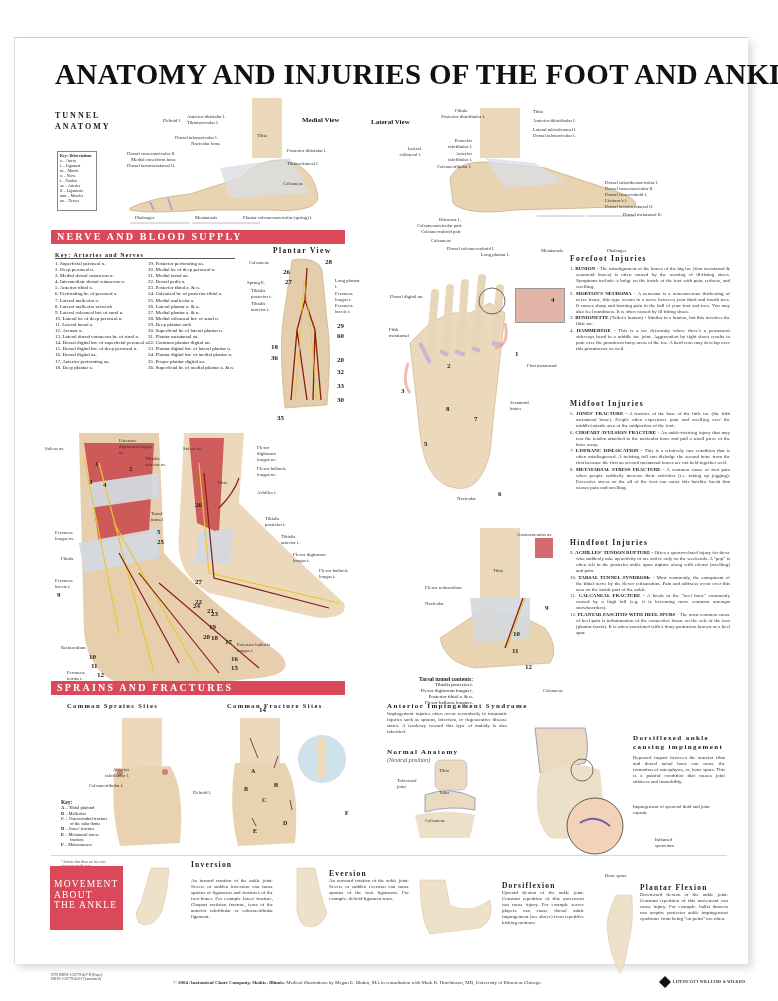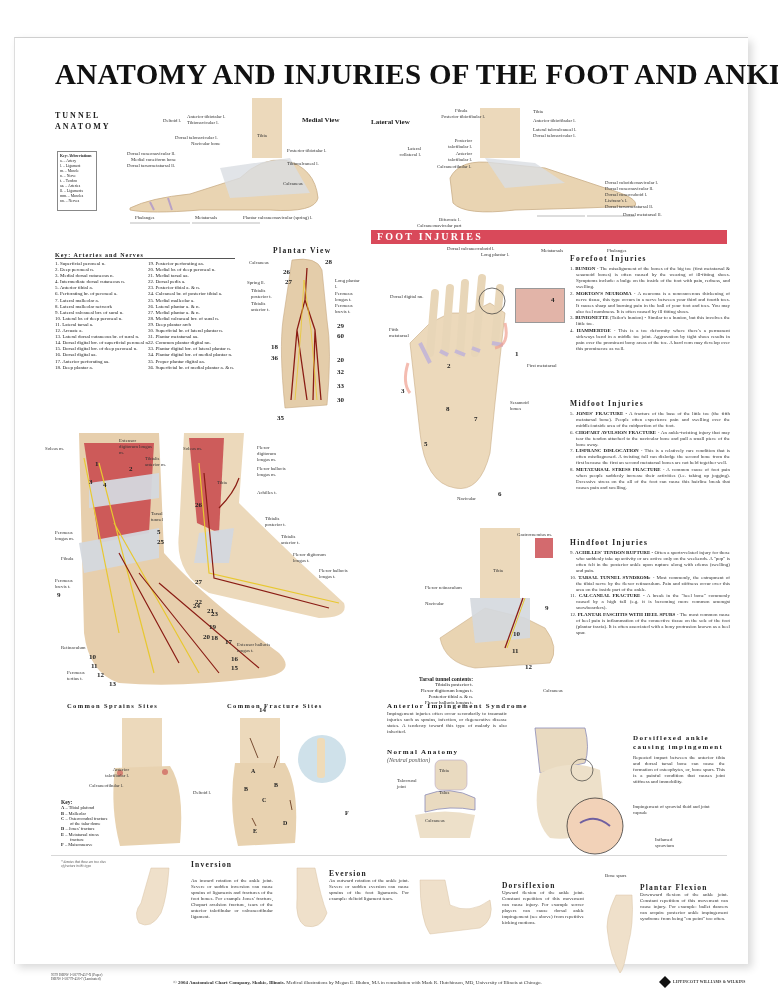--- a/index.html
+++ b/index.html
@@ -123,20 +123,21 @@
   <div class="lbl" style="left:608px;top:174px;">Dorsal metatarsal ll.</div>
   <div class="lbl" style="left:424px;top:179px;">Bifurcate l.</div>
   <div class="lbl" style="left:402px;top:185px;">Calcaneonavicular part</div>
   <div class="lbl" style="left:406px;top:191px;">Calcaneocuboid part</div>
   <div class="lbl" style="left:416px;top:200px;">Calcaneus</div>
   <div class="lbl" style="left:432px;top:208px;">Dorsal calcaneocuboid l.</div>
   <div class="lbl" style="left:466px;top:214px;">Long plantar l.</div>
   <div class="lbl" style="left:526px;top:210px;">Metatarsals</div>
   <div class="lbl" style="left:592px;top:210px;">Phalanges</div>
 
+  <div class="sec-bar" style="left:36px;top:192px;width:294px;">NERVE AND BLOOD SUPPLY</div>
   <div class="keycols" style="top:214px;">
     <div class="kh">Key: Arteries and Nerves</div>
     <div class="col" id="col1">
         <div>1. Superficial peroneal n.</div>
         <div>2. Deep peroneal n.</div>
         <div>3. Medial dorsal cutaneous n.</div>
         <div>4. Intermediate dorsal cutaneous n.</div>
         <div>5. Anterior tibial a.</div>
         <div>6. Perforating br. of peroneal a.</div>
         <div>7. Lateral malleolar a.</div>
@@ -249,21 +250,20 @@
   <div class="num" style="left:196px;top:596px;">18</div>
   <div class="num" style="left:194px;top:585px;">19</div>
   <div class="num" style="left:188px;top:577px;margin-top:18px;">20</div>
   <div class="num" style="left:192px;top:569px;">21</div>
   <div class="num" style="left:180px;top:560px;">22</div>
   <div class="num" style="left:196px;top:572px;">23</div>
   <div class="num" style="left:178px;top:564px;">24</div>
   <div class="num" style="left:180px;top:463px;">26</div>
   <div class="num" style="left:180px;top:540px;">27</div>
 
-  <div class="sec-bar" style="left:356px;top:192px;width:356px;">FOOT INJURIES</div>
   <svg style="left:385px;top:245px;" width="120" height="215">
     <path d="M10 60 L30 40 L50 30 L70 30 L90 20 L105 30 L95 120 L90 170 Q80 210 55 205 Q25 200 20 150 Z" fill="#ecd9bb" stroke="#c9ad86" stroke-width="0.6"></path>
     <path d="M30 70 L35 10 M45 70 L50 5 M60 70 L65 0 M75 70 L82 -5 M95 60 L100 5" stroke="#e8d6b8" stroke-width="8" stroke-linecap="round"></path>
     <path d="M20 60 L30 80 M40 68 L48 72 M55 68 L65 72 M72 65 L80 68 M92 60 L103 62" stroke="#c6b8d4" stroke-width="4"></path>
     <path d="M95 65 Q110 62 105 40" stroke="#f0a090" stroke-width="3" fill="none" opacity="0.7"></path>
     <path d="M8 80 Q2 100 10 110" stroke="#f0a090" stroke-width="3" fill="none" opacity="0.7"></path>
   </svg>
   <svg style="left:462px;top:248px;" width="30" height="30">
     <circle cx="15" cy="15" r="13" fill="none" stroke="#333" stroke-width="0.7"></circle>
   </svg>
@@ -323,20 +323,21 @@
       <div class="it"><div style="display: inline;">12.</div> <b>PLANTAR FASCIITIS WITH HEEL SPURS</b><span> - The most common cause of heel pain is inflammation of the connective tissue on the sole of the foot (plantar fascia). It is often associated with a bony protrusion known as a heel spur.</span></div>
     </div>
   <div class="injury-block" style="top:363px;" id="midfoot">
     <div class="ih">Midfoot Injuries</div>
   <div class="it"><div style="display: inline;">5.</div> <b>JONES' FRACTURE</b><span> - A fracture of the base of the little toe (the fifth metatarsal bone). People often experience pain and swelling over the middle/outside area of the midportion of the foot.</span></div>
       <div class="it"><div style="display: inline;">6.</div> <b>CHOPART AVULSION FRACTURE</b><span> - An ankle-twisting injury that may tear the tendon attached to the navicular bone and pull a small piece of the bone away.</span></div>
       <div class="it"><div style="display: inline;">7.</div> <b>LISFRANC DISLOCATION</b><span> - This is a relatively rare condition that is often misdiagnosed. A twisting fall can dislodge the second bone from the first because the first an second metatarsal bones are not held together well.</span></div>
       <div class="it"><div style="display: inline;">8.</div> <b>METATARSAL STRESS FRACTURE</b><span> - A common cause of foot pain when people suddenly increase their activities (i.e. taking up jogging). Excessive stress on the all of the foot can cause this hairline break that causes pain and swelling.</span></div>
     </div>
 
+  <div class="sec-bar" style="left:36px;top:643px;width:294px;">SPRAINS AND FRACTURES</div>
   <div class="sub-head" style="left:52px;top:664px;font-size:6.5px;">Common Sprains Sites</div>
   <div class="sub-head" style="left:212px;top:664px;font-size:6.5px;">Common Fracture Sites</div>
   <svg style="left:95px;top:680px;" width="90" height="130">
     <rect x="12" y="0" width="40" height="50" fill="#ecd9bb"></rect>
     <path d="M5 50 L60 48 Q75 70 70 125 L10 128 Q0 90 5 50 Z" fill="#e8d2b0"></path>
     <circle cx="10" cy="55" r="3" fill="#c84a4a" opacity="0.6"></circle>
     <circle cx="55" cy="54" r="3" fill="#c84a4a" opacity="0.6"></circle>
   </svg>
   <svg style="left:215px;top:680px;" width="80" height="130">
     <rect x="10" y="0" width="40" height="50" fill="#ecd9bb"></rect>
@@ -392,20 +393,25 @@
     <div>Dorsiflexed ankle</div>
     <div>causing impingement</div>
   </div>
   <div class="para" style="left:618px;top:717px;width:92px;">Repeated impact between the anterior tibia and dorsal tarsal bone can cause the formation of osteophytes, or, bone spurs. This is a painful condition that causes joint stiffness and immobility.</div>
   <div class="lbl" style="left:618px;top:766px;width:80px;white-space:normal;">Impingement of synovial fluid and joint capsule</div>
   <div class="lbl" style="left:640px;top:799px;width:28px;white-space:normal;">Inflamed synovium</div>
   <div class="lbl" style="left:590px;top:835px;">Bone spurs</div>
 
   <div class="divider" style="left:36px;top:817px;width:676px;"></div>
 
+  <div class="move-box">
+    <div>MOVEMENT</div>
+    <div>ABOUT</div>
+    <div>THE ANKLE</div>
+  </div>
   <svg style="left:116px;top:830px;" width="45" height="62">
     <path d="M20 0 L38 0 Q36 30 30 45 Q20 62 8 55 Q2 45 10 35 Z" fill="#efe0ca" stroke="#d9c2a4" stroke-width="0.5"></path>
   </svg>
   <div class="mv-head" style="left:176px;top:822px;">Inversion</div>
   <div class="para" style="left:176px;top:840px;width:82px;">An inward rotation of the ankle joint. Severe or sudden inversion can cause sprains of ligaments and fractures of the foot bones. For example Jones' fracture, Chopart avulsion fracture, tears of the anterior talofibular or calcaneofibular ligament.</div>
   <svg style="left:276px;top:830px;" width="45" height="62">
     <path d="M6 0 L24 0 Q30 30 36 45 Q30 62 14 58 Q4 52 6 30 Z" fill="#efe0ca" stroke="#d9c2a4" stroke-width="0.5"></path>
   </svg>
   <div class="mv-head" style="left:314px;top:831px;">Eversion</div>
   <div class="para" style="left:314px;top:840px;width:80px;">An outward rotation of the ankle joint. Severe or sudden eversion can cause sprains of the foot ligaments. For example: deltoid ligament tears.</div>

